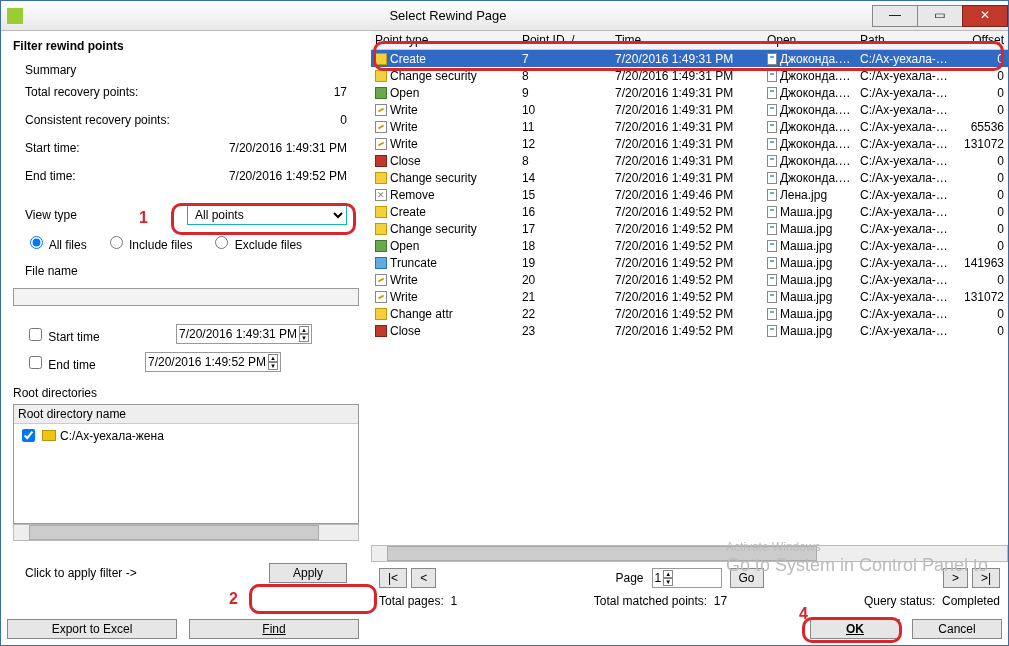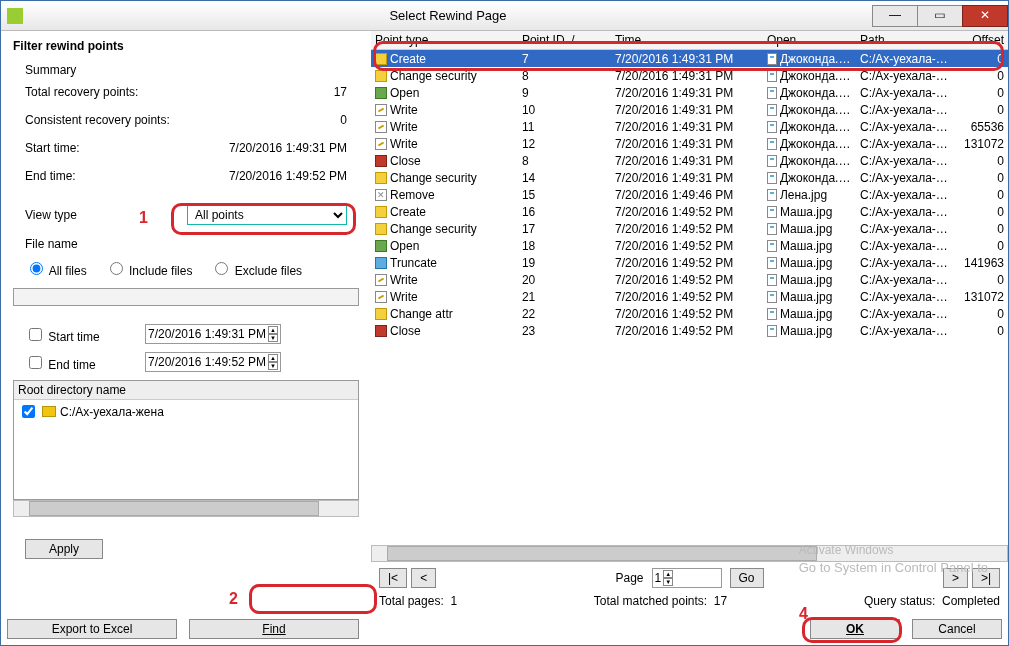--- a/index.html
+++ b/index.html
@@ -115,66 +115,68 @@
           <span class="val">7/20/2016 1:49:52 PM</span>
         </div>
 
       <div class="row" style="margin-top:18px;">
         <span class="lbl">View type</span>
         <select style="width:160px;">
           <option>All points</option>
         </select>
       </div>
 
-      <div class="row" style="margin-top:8px;">
-          <span class="lbl">File name</span>
-        </div>
       <div class="row" style="gap:18px;">
         <label><input type="radio" checked="" style=""> <span>All files</span></label>
         <label><input type="radio" style=""> <span>Include files</span></label>
         <label><input type="radio" style=""> <span>Exclude files</span></label>
       </div>
+      <div class="row" style="margin-top:8px;">
+          <span class="lbl">File name</span>
+        </div>
       <div style="margin-top:6px;">
           <div class="filename-box"></div>
         </div>
 
-      <div class="row" style="margin-top:18px;">
+      <div class="row" style="margin-top:18px;gap:31px;">
         <label style="width:120px;"><input type="checkbox" style=""> <span>Start time</span></label>
         <span class="dt-box">
             <span>7/20/2016   1:49:31 PM</span>
             <span class="spin">
               <span>▲</span>
               <span>▼</span>
             </span>
           </span>
       </div>
       <div class="row">
         <label style="width:120px;"><input type="checkbox" style=""> <span>End time</span></label>
         <span class="dt-box">
             <span>7/20/2016   1:49:52 PM</span>
             <span class="spin">
               <span>▲</span>
               <span>▼</span>
             </span>
           </span>
       </div>
 
+      <div style="margin-top:10px;">Root directories</div>
       <div class="rootbox" style="margin-top:4px;">
         <div class="hdr">Root directory name</div>
         <div class="item">
           <input type="checkbox" checked="" style="">
           <span class="folder-ic"></span>
           <span>C:/Ах-уехала-жена</span>
         </div>
       </div>
       <div class="scroll-h" style="margin-top:0;">
           <div class="thumb" style="left:15px;width:290px;"></div>
         </div>
 
       <div class="row" style="margin-top:22px;">
+        <span class="lbl">Click to apply filter  -&gt;</span>
         <span class="smallbtn" style="width:78px;text-align:center;">Apply</span>
       </div>
 
       <span class="callnum" style="top:178px; left:138px;">1</span>
       <div class="callout" style="top:172px; left:170px; width:185px; height:32px;"></div>
 
       <span class="callnum" style="bottom:8px; left:228px;">2</span>
       <div class="callout" style="bottom:2px; left:248px; width:128px; height:30px;"></div>
     </div>
 
@@ -358,21 +360,21 @@
         <div class="spacer"></div>
         <span><span>Total matched points:</span> &nbsp;<span>17</span></span>
         <div class="spacer"></div>
         <span><span>Query status:</span> &nbsp;<span>Completed</span></span>
       </div>
 
       <div class="callout" style="top:10px; left:2px; right:4px; height:30px;"></div>
 
       <div class="watermark">
         <span>Activate Windows</span><br>
-        <span style="font-size:13px;">Go to System in Control Panel to</span>
+        <span style="font-size:18px;">Go to System in Control Panel to</span>
       </div>
     </div>
   </div>
 
   <div class="footer host">
     <span class="btn"><span>Export to Excel</span></span>
     <span class="btn"><span style="text-decoration:underline;">Find</span></span>
     <div class="spacer"></div>
     <span class="btn" style="width:90px;"><span style="text-decoration:underline;font-weight:bold;">OK</span></span>
     <span class="btn" style="width:90px;"><span>Cancel</span></span>

